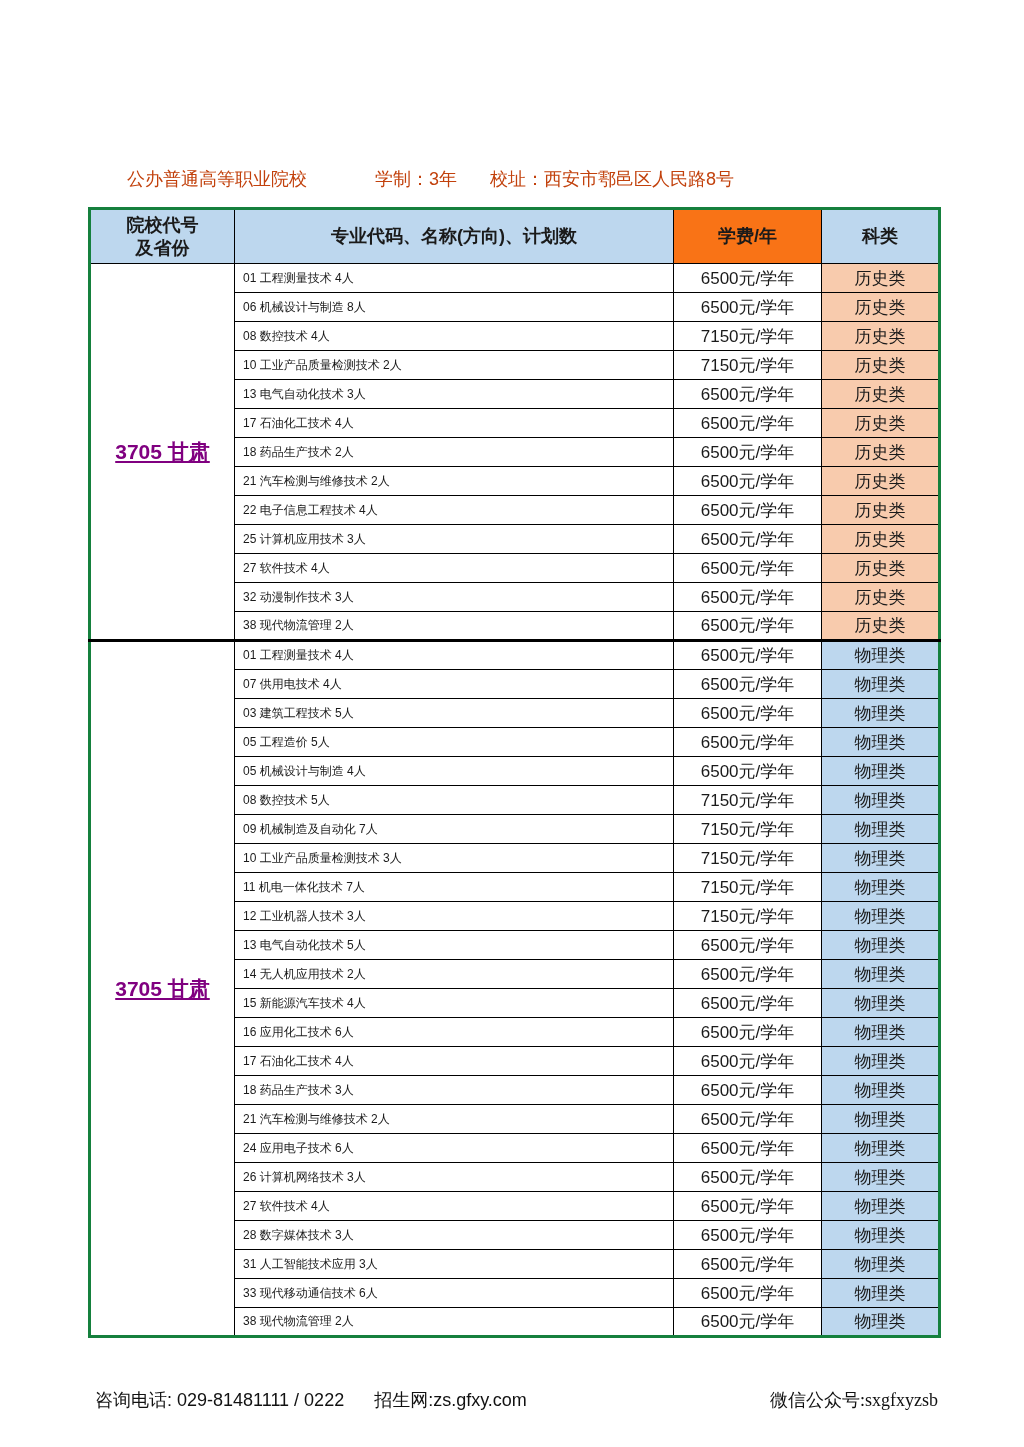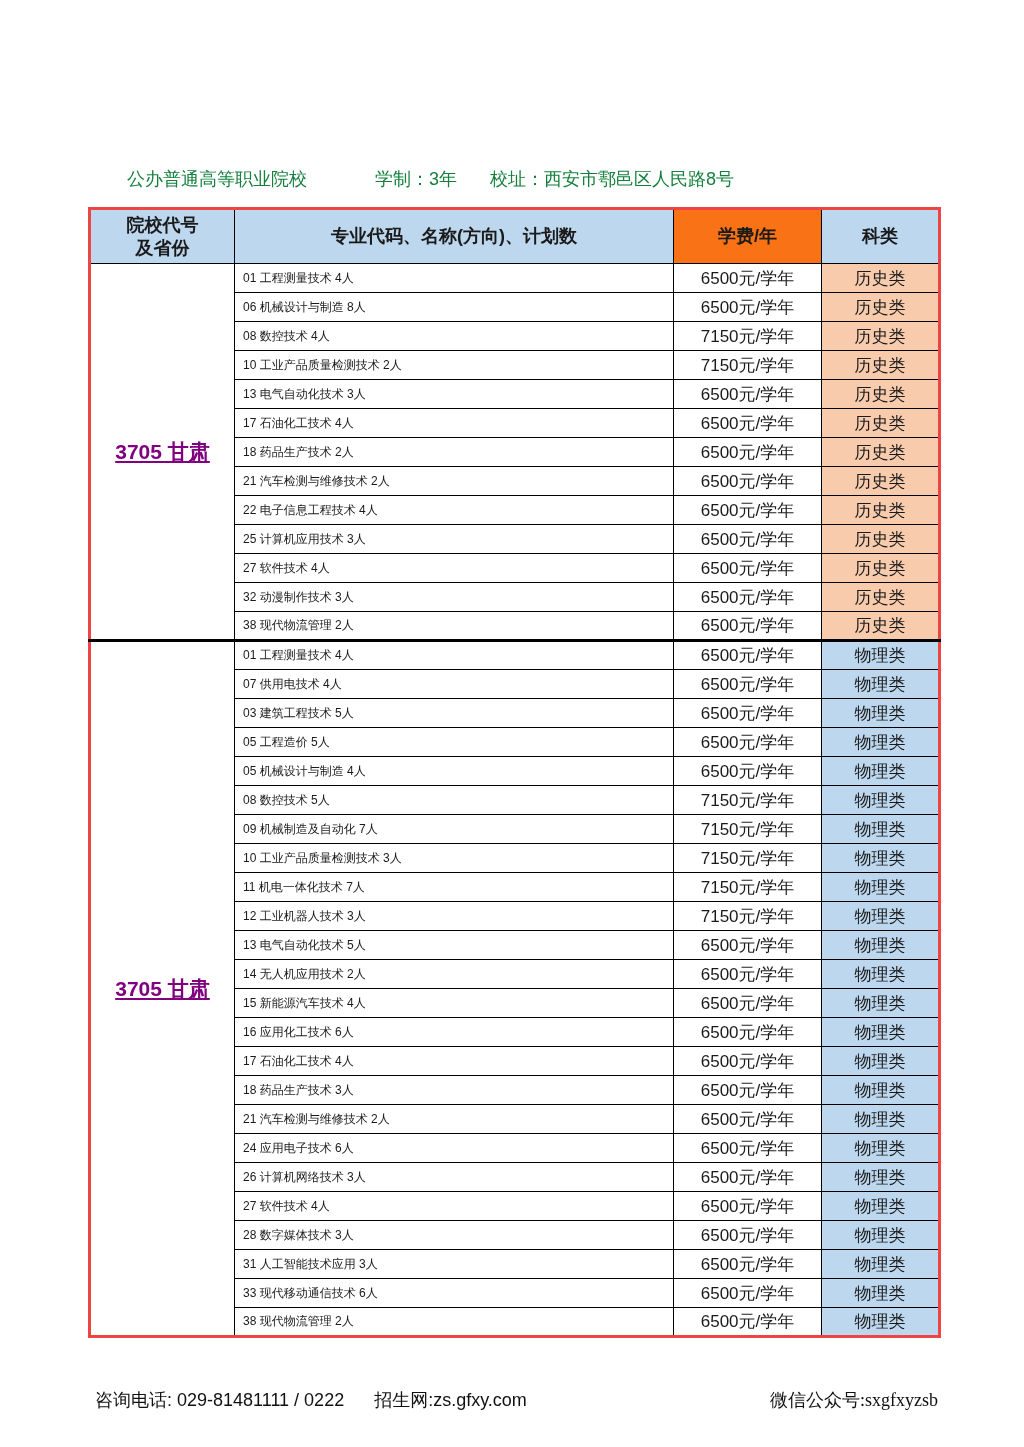--- a/index.html
+++ b/index.html
@@ -25,35 +25,35 @@
     font-weight: bold;
     font-size: 28px;
     line-height: 43px;
     color: #111111;
   }
   .info-line {
     position: absolute;
     top: 167px;
     left: 127px;
     font-size: 18px;
-    color: #15803d;
+    color: #c2410c;
     white-space: nowrap;
   }
   .info-line .seg-school { margin-right: 68px; }
   .info-line .seg-duration { margin-right: 33px; }
 
   table.plan-table {
     position: absolute;
     top: 207px;
     left: 88px;
     width: 850px;
     border-collapse: collapse;
     table-layout: fixed;
     background: #ffffff;
-    border: 3px solid #ef4444;
+    border: 3px solid #15803d;
   }
   .plan-table th, .plan-table td {
     border: 1.5px solid #000000;
     padding: 0;
     overflow: hidden;
   }
   .plan-table thead tr { height: 55px; }
   .plan-table thead th {
     font-size: 18px;
     font-weight: bold;

